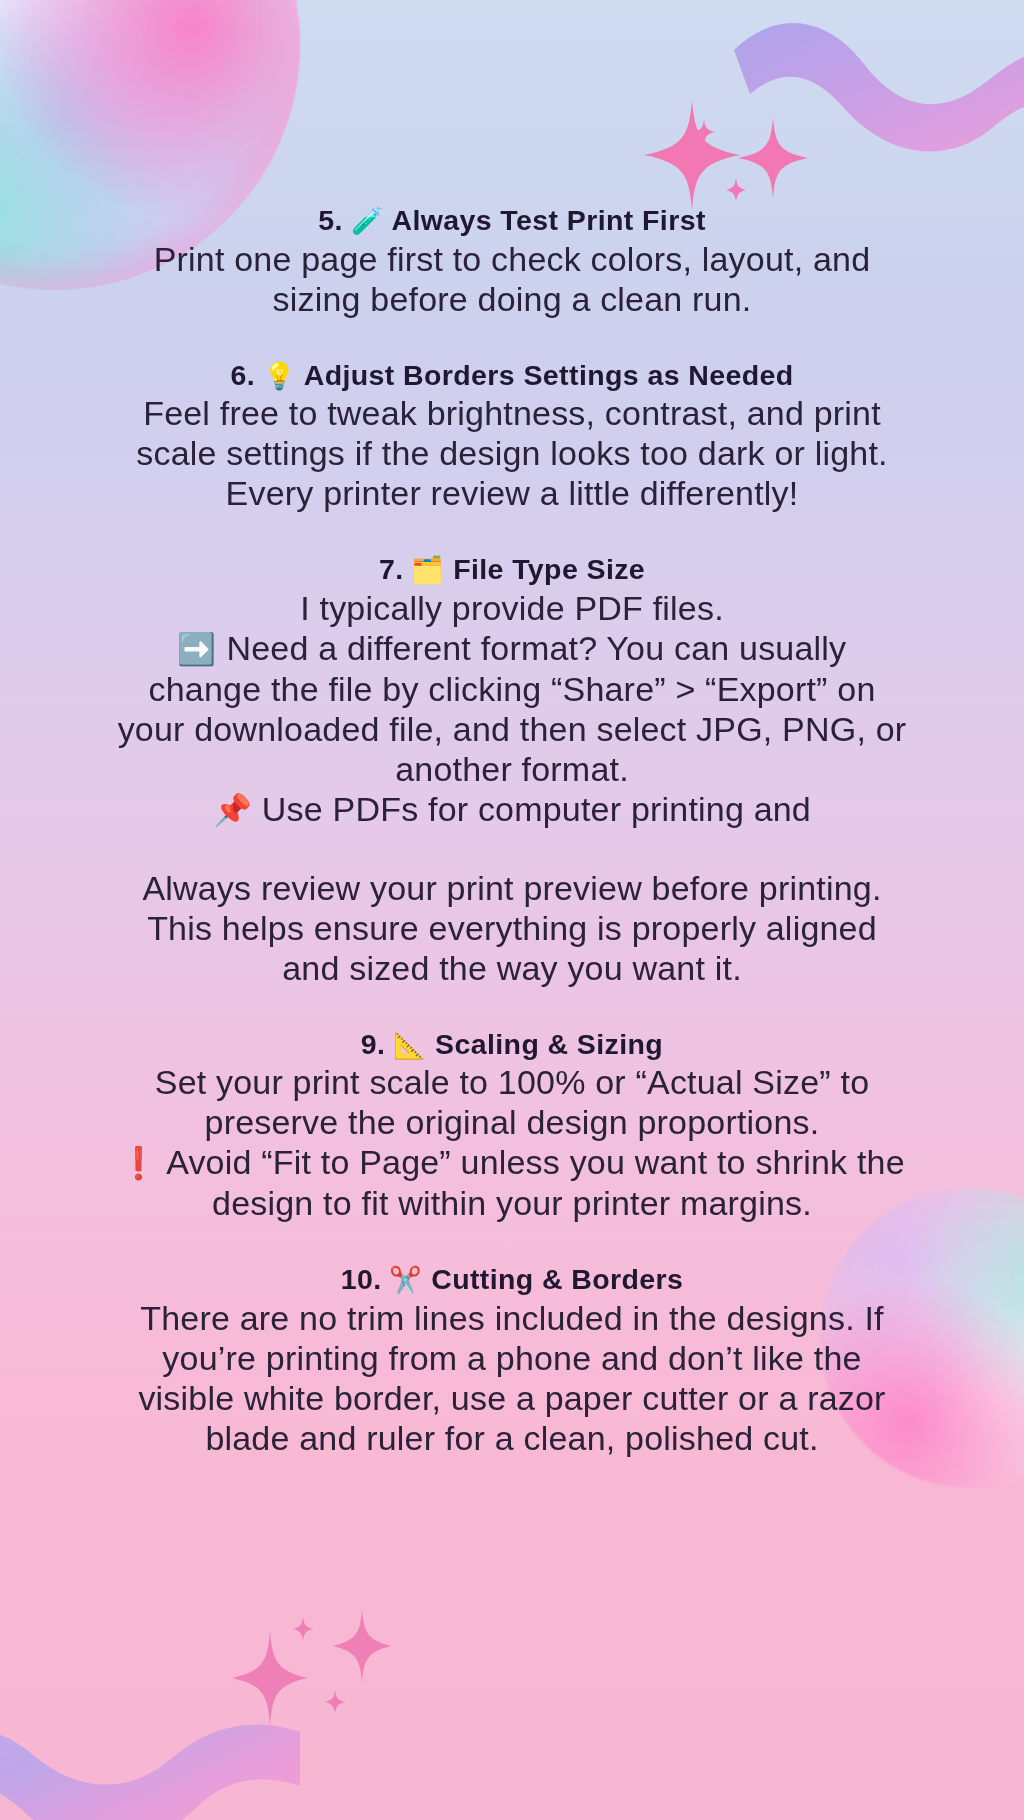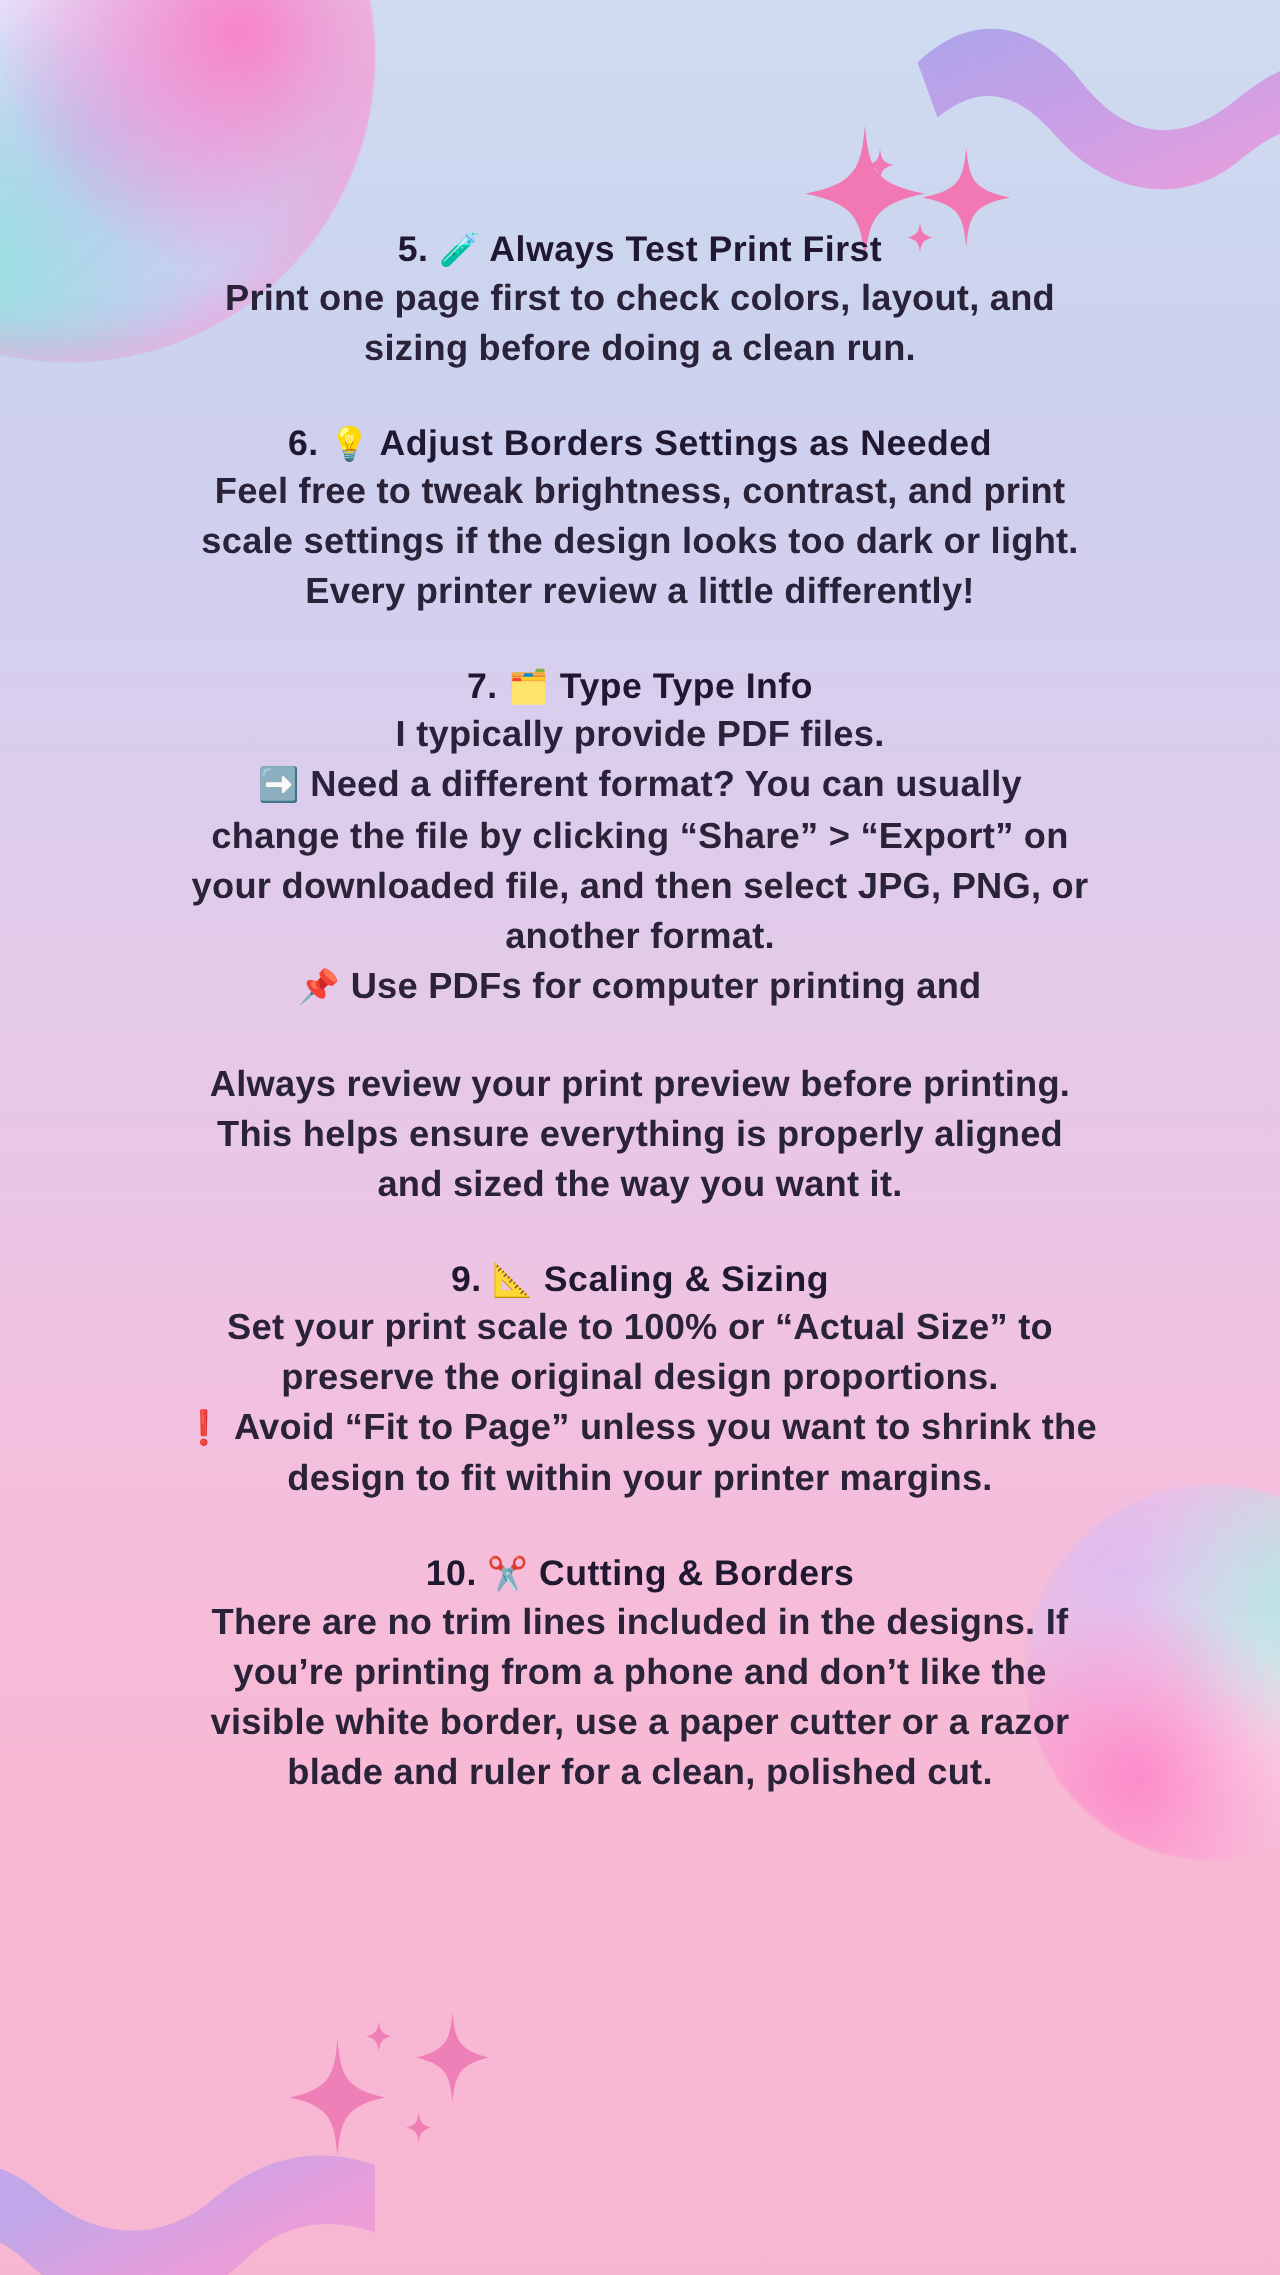--- a/index.html
+++ b/index.html
@@ -90,39 +90,40 @@
   .ribbon-tr { right: -30px; top: 12px; width: 330px; height: 150px; }
   .ribbon-bl { left: -120px; bottom: -40px; width: 420px; height: 190px; }
 
   
   .page {
     position: relative;
     z-index: 2;
     width: 1024px;
     padding: 0 32px;
     color: #221a33;
+    margin-top: 20px;
   }
 
   .section { margin-bottom: 0; }
   .sec-gap { height: 38px; }
 
   .heading {
     text-align: center;
     font-size: 28.5px;
     font-weight: 700;
     letter-spacing: 0.4px;
     line-height: 1.28;
     color: #1f1830;
     white-space: nowrap;
   }
 
   .body-line {
     text-align: center;
-    font-size: 29px;
-    font-weight: 700;
+    font-size: 34px;
+    font-weight: 400;
     letter-spacing: 0.2px;
     line-height: 40px;
     color: #2a2238;
   }
 
   .emoji {
     font-family: "DejaVu Sans", sans-serif;
     font-size: 0.92em;
   }
 </style>
@@ -197,21 +198,21 @@
       </div>
       <div class="sec-gap"></div>
       <div class="section">
         <div class="heading"><span>6.</span> <span class="emoji">💡</span> <span>Adjust Borders Settings as Needed</span></div>
         <div class="body-line">Feel free to tweak brightness, contrast, and print</div>
         <div class="body-line">scale settings if the design looks too dark or light.</div>
         <div class="body-line">Every printer review a little differently!</div>
       </div>
       <div class="sec-gap"></div>
       <div class="section">
-        <div class="heading"><span>7.</span> <span class="emoji">🗂️</span> <span>Type Type Info</span></div>
+        <div class="heading"><span>7.</span> <span class="emoji">🗂️</span> <span>File Type Size</span></div>
         <div class="body-line">I typically provide PDF files.</div>
         <div class="body-line"><span class="emoji">➡️</span> <span>Need a different format? You can usually</span></div>
         <div class="body-line">change the file by clicking “Share” &gt; “Export” on</div>
         <div class="body-line">your downloaded file, and then select JPG, PNG, or</div>
         <div class="body-line">another format.</div>
         <div class="body-line"><span class="emoji">📌</span> <span>Use PDFs for computer printing and</span></div>
       </div>
       <div class="sec-gap"></div>
       <div class="section">
         <div class="body-line">Always review your print preview before printing.</div>

